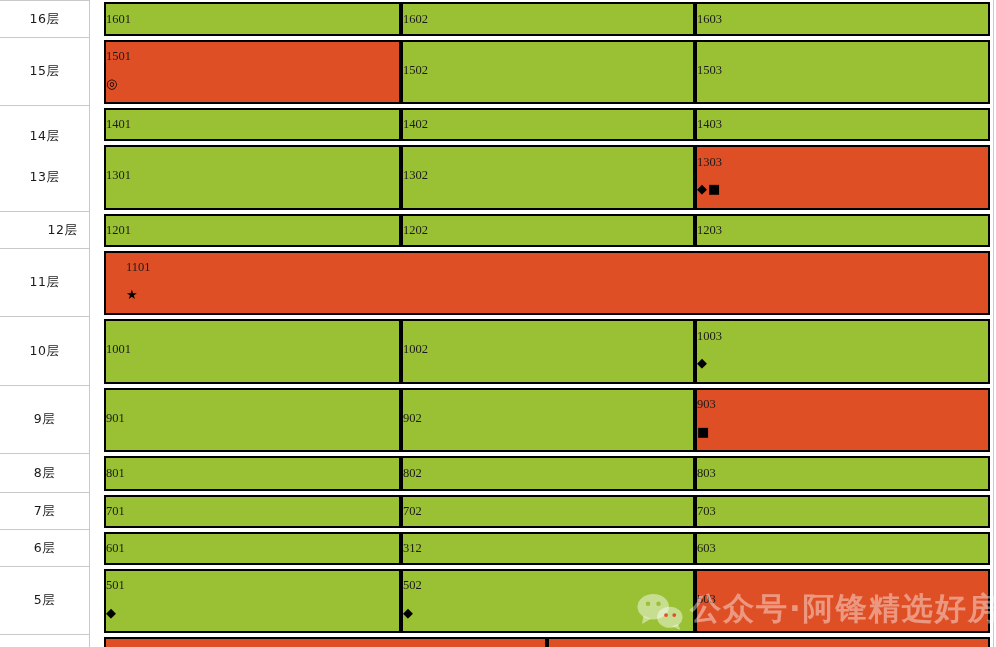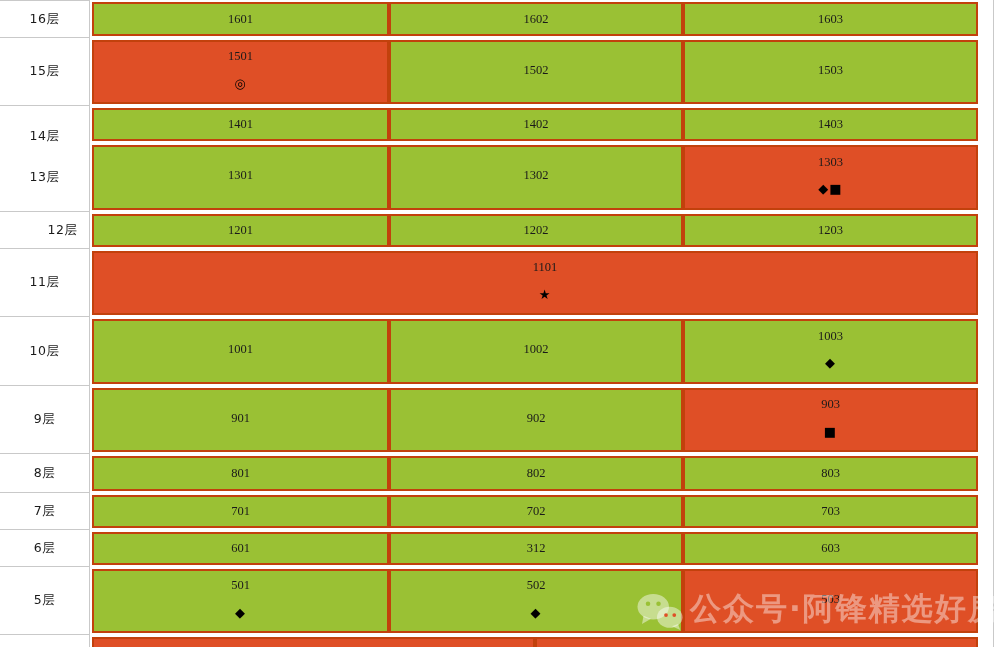--- a/index.html
+++ b/index.html
@@ -38,28 +38,29 @@
   }
   .right-sep{
     position:absolute;
     left:993px;top:0;width:1px;height:647px;
     background:#c9c9c9;
   }
   
   .unit{
     position:absolute;
     box-sizing:border-box;
-    border:2px solid #c2410c;
+    border:2px solid #000000;
     display:flex;
     flex-direction:column;
-    align-items:center;
+    align-items:flex-start;
     justify-content:center;
     color:#1a1a1a;
     font-size:12.5px;
     overflow:hidden;
+    margin-left:12px;
   }
   .unit.green{background:#9ac134;}
   .unit.red{background:#df4f26;}
   .unit .num{line-height:1;}
   .unit .marks{
     margin-top:14px;
     line-height:1;
     font-size:13px;
     letter-spacing:1px;
     color:#000;

